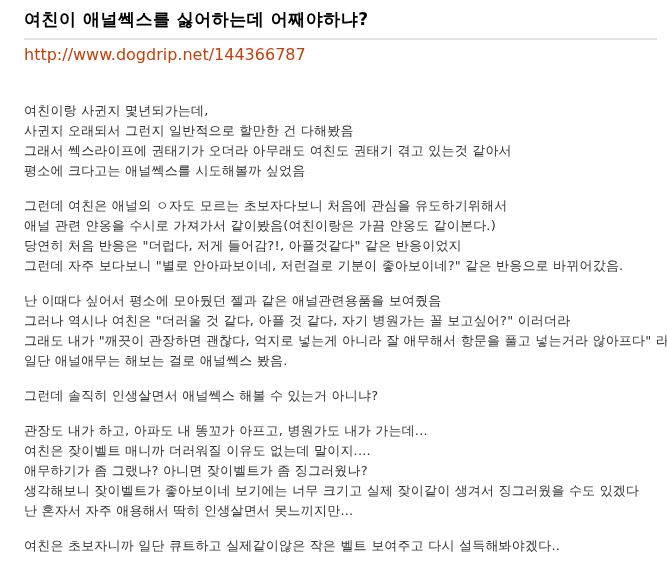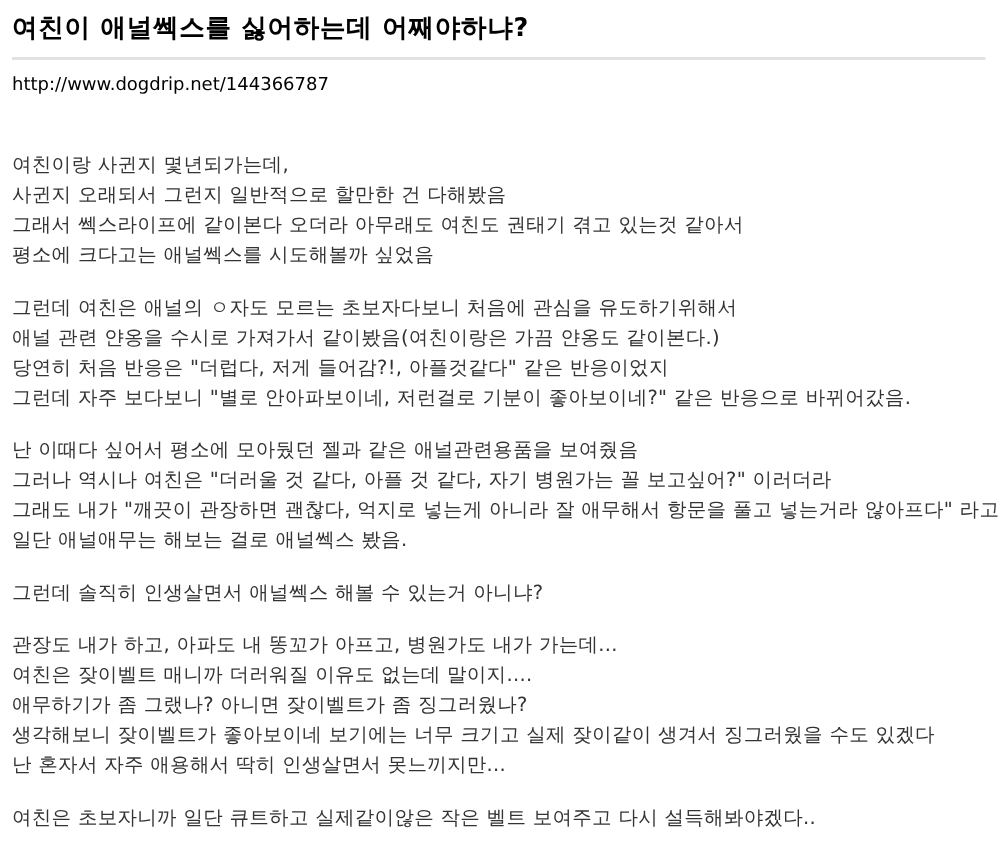--- a/index.html
+++ b/index.html
@@ -8,41 +8,41 @@
     background: #ffffff;
     width: 667px;
     height: 565px;
     overflow: hidden;
     font-family: "DejaVu Sans", "Liberation Sans", sans-serif;
   }
   .page {
     box-sizing: border-box;
     width: 667px;
     height: 565px;
-    padding: 6px 10px 0 8px;
+    padding: 6px 10px 0 24px;
     background: #ffffff;
   }
   .post-title {
     margin: 0;
     padding: 2px 0 8px 0;
     font-size: 17px;
     font-weight: bold;
     color: #000000;
     letter-spacing: 0.5px;
     line-height: 22px;
   }
   .divider {
     border: none;
     border-top: 2px solid #e2e2e2;
     margin: 0 0 5px 0;
   }
   .source-url {
     display: inline-block;
-    font-size: 12px;
-    color: #000000;
+    font-size: 16px;
+    color: #c2410c;
     text-decoration: none;
     margin: 0 0 0 0;
     line-height: 14px;
   }
   .post-body {
     margin-top: 37px;
     font-size: 13px;
     color: #333333;
     letter-spacing: 0.2px;
   }
@@ -59,21 +59,21 @@
 
 <div class="page">
   <h1 class="post-title">여친이 애널쎅스를 싫어하는데 어째야하냐?</h1>
   <hr class="divider">
   <a class="source-url">http://www.dogdrip.net/144366787</a>
 
   <div class="post-body">
       <div class="paragraph">
         <div class="line">여친이랑 사귄지 몇년되가는데,</div>
         <div class="line">사귄지 오래되서 그런지 일반적으로 할만한 건 다해봤음</div>
-        <div class="line">그래서 쎅스라이프에 같이본다 오더라 아무래도 여친도 권태기 겪고 있는것 같아서</div>
+        <div class="line">그래서 쎅스라이프에 권태기가 오더라 아무래도 여친도 권태기 겪고 있는것 같아서</div>
         <div class="line">평소에 크다고는 애널쎅스를 시도해볼까 싶었음</div>
       </div>
       <div class="paragraph">
         <div class="line">그런데 여친은 애널의 ㅇ자도 모르는 초보자다보니 처음에 관심을 유도하기위해서</div>
         <div class="line">애널 관련 얀옹을 수시로 가져가서 같이봤음(여친이랑은 가끔 얀옹도 같이본다.)</div>
         <div class="line">당연히 처음 반응은 "더럽다, 저게 들어감?!, 아플것같다" 같은 반응이었지</div>
         <div class="line">그런데 자주 보다보니 "별로 안아파보이네, 저런걸로 기분이 좋아보이네?" 같은 반응으로 바뀌어갔음.</div>
       </div>
       <div class="paragraph">
         <div class="line">난 이때다 싶어서 평소에 모아뒀던 젤과 같은 애널관련용품을 보여줬음</div>

